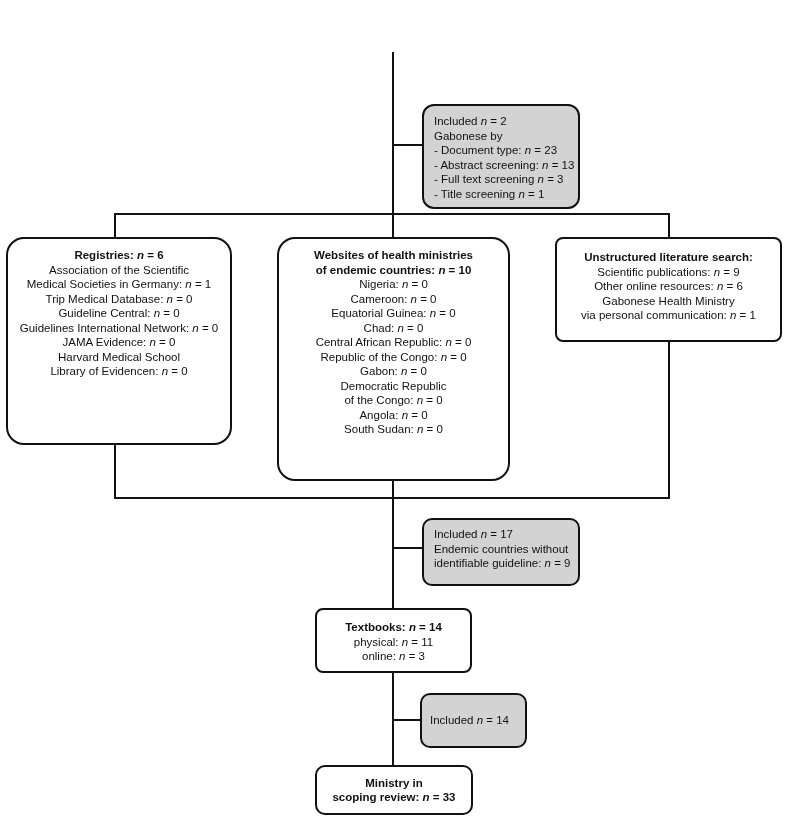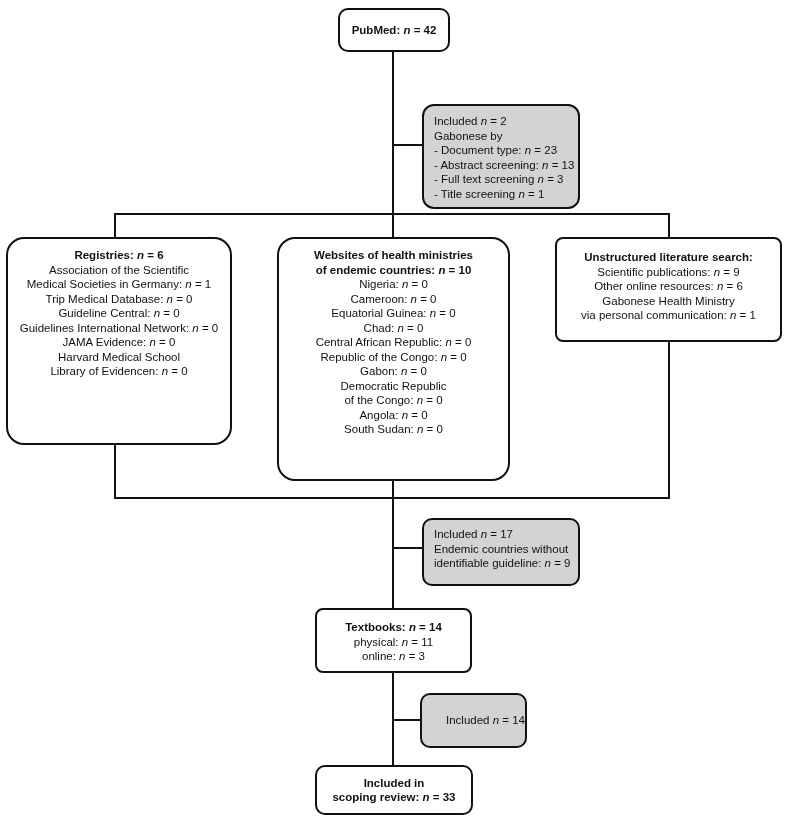--- a/index.html
+++ b/index.html
@@ -25,21 +25,21 @@
     padding-top:9px; text-align:center; }
   #box-ministries { left:277px; top:237px; width:233px; height:244px; border-radius:18px;
     padding-top:9px; text-align:center; }
   #box-unstructured { left:555px; top:237px; width:227px; height:105px; border-radius:8px;
     padding-top:11px; text-align:center; }
   #box-gray-mid { left:422px; top:518px; width:158px; height:68px; border-radius:10px;
     padding:7px 10px; }
   #box-textbooks { left:315px; top:608px; width:157px; height:65px; border-radius:8px;
     padding-top:10px; text-align:center; }
   #box-gray-bottom { left:420px; top:693px; width:107px; height:55px; border-radius:10px;
-    display:flex; align-items:center; padding-left:24px; }
+    display:flex; align-items:center; padding-left:8px; }
   #box-final { left:315px; top:765px; width:158px; height:50px; border-radius:10px;
     display:flex; flex-direction:column; align-items:center; justify-content:center;
     font-weight:bold; }
 
   #c-v-pubmed      { left:392px; top:52px;  width:2px;   height:185px; }
   #c-stub-top      { left:394px; top:144px; width:28px;  height:2px; }
   #c-h-top         { left:114px; top:213px; width:556px; height:2px; }
   #c-drop-lt       { left:114px; top:213px; width:2px;   height:26px; }
   #c-drop-rt       { left:668px; top:213px; width:2px;   height:26px; }
   #c-drop-lb       { left:114px; top:444px; width:2px;   height:55px; }
@@ -61,23 +61,20 @@
   <div class="line" id="c-drop-lt"></div>
   <div class="line" id="c-drop-rt"></div>
   <div class="line" id="c-drop-lb"></div>
   <div class="line" id="c-drop-rb"></div>
   <div class="line" id="c-h-bot"></div>
   <div class="line" id="c-v-mid"></div>
   <div class="line" id="c-stub-mid"></div>
   <div class="line" id="c-v-low"></div>
   <div class="line" id="c-stub-low"></div>
 
-  <div class="box" id="box-pubmed">
-    <div class="t">PubMed: <i>n</i> = 42</div>
-  </div>
 
   <div class="box gray" id="box-gray-top">
     <div class="t">Included <i>n</i> = 2</div>
     <div class="t">Gabonese by</div>
     <div class="t">- Document type: <i>n</i> = 23</div>
     <div class="t">- Abstract screening: <i>n</i> = 13</div>
     <div class="t">- Full text screening <i>n</i> = 3</div>
     <div class="t">- Title screening <i>n</i> = 1</div>
   </div>
 
@@ -127,17 +124,17 @@
     <div class="t b">Textbooks: <i>n</i> = 14</div>
     <div class="t">physical: <i>n</i> = 11</div>
     <div class="t">online: <i>n</i> = 3</div>
   </div>
 
   <div class="box gray" id="box-gray-bottom">
     <div class="t">Included <i>n</i> = 14</div>
   </div>
 
   <div class="box" id="box-final">
-    <div class="t">Included in</div>
+    <div class="t">Ministry in</div>
     <div class="t">scoping review: <i>n</i> = 33</div>
   </div>
 
 </div>
 
 </body></html>

